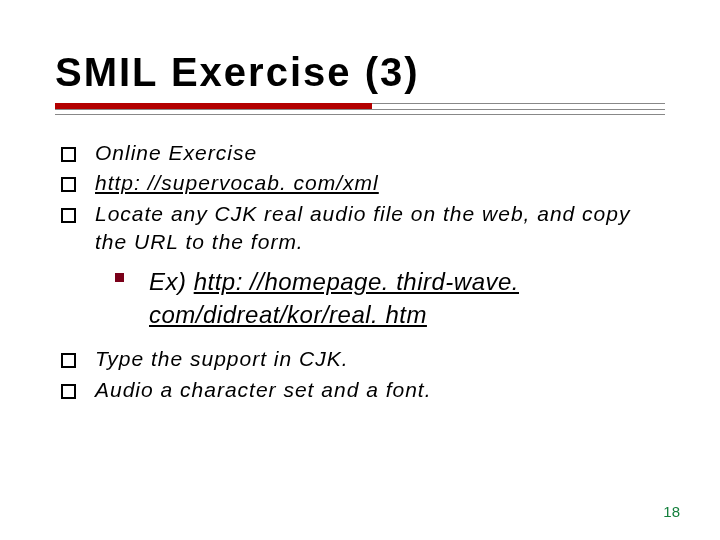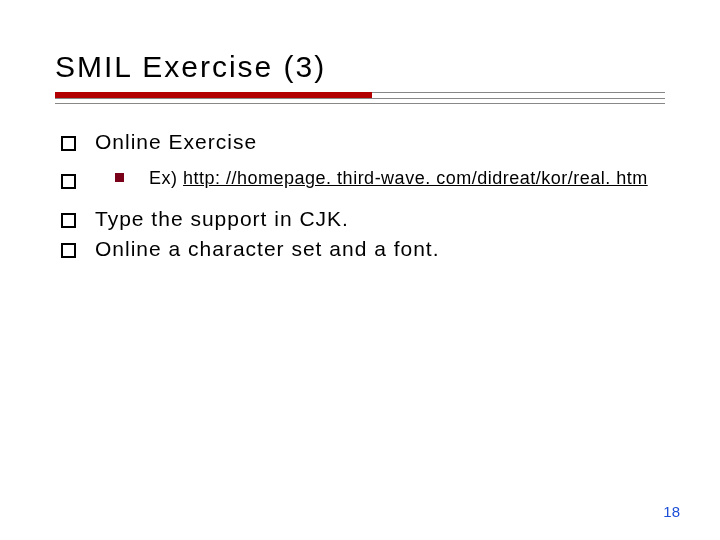--- a/index.html
+++ b/index.html
@@ -5,22 +5,22 @@
   * { box-sizing: border-box; margin: 0; padding: 0; }
   html, body { width: 720px; height: 540px; }
   body {
     background: #fff;
     font-family: "Arial", "Helvetica", sans-serif;
     color: #000;
     position: relative;
     padding: 50px 55px 40px 55px;
   }
   .title {
-    font-size: 30px;
-    font-weight: 400;
+    font-size: 40px;
+    font-weight: 700;
     letter-spacing: 2px;
     margin-bottom: 8px;
   }
   .title-rule {
     height: 18px;
     width: 100%;
     position: relative;
     margin-bottom: 18px;
   }
   .title-rule .bar-red {
@@ -41,76 +41,80 @@
   .title-rule .l2 { top: 6px; }
   .title-rule .l3 { top: 11px; }
 
   .content {
     font-size: 21px;
     line-height: 1.35;
     letter-spacing: 1px;
   }
 
   ul.lvl1 { list-style: none; padding-left: 6px; }
-  ul.lvl1 > li { position: relative; padding-left: 34px; margin-bottom: 2px; }
+  ul.lvl1 > li { position: relative; padding-left: 34px; margin-bottom: 2px; font-style: italic; }
   ul.lvl1 > li::before {
     content: "";
     position: absolute;
     left: 0; top: 8px;
     width: 11px; height: 11px;
     border: 2px solid #000;
     background: transparent;
   }
 
   ul.lvl2 { list-style: none; padding-left: 20px; margin-top: 10px; margin-bottom: 14px; }
-  ul.lvl2 > li { position: relative; padding-left: 34px; font-size: 18px; letter-spacing: 0.5px; line-height: 1.35; }
+  ul.lvl2 > li { position: relative; padding-left: 34px; font-size: 24px; letter-spacing: 0.5px; line-height: 1.35; }
   ul.lvl2 > li::before {
     content: "";
     position: absolute;
     left: 0; top: 7px;
     width: 9px; height: 9px;
     background: #7a0019;
   }
 
   .link { text-decoration: underline; }
 
   .page-num {
     position: absolute;
     right: 40px;
     bottom: 20px;
     font-size: 15px;
-    color: #1d4ed8;
+    color: #15803d;
   }
 </style>
 </head>
 <body>
 
 <div class="title">SMIL Exercise (3)</div>
 
 <div class="title-rule">
   <div class="bar-line l1"></div>
   <div class="bar-red"></div>
   <div class="bar-line l2"></div>
   <div class="bar-line l3"></div>
 </div>
 
 <div class="content">
   <ul class="lvl1">
     <li>
       <span>Online Exercise</span>
     </li>
     <li>
+      <span class="link">http: //supervocab. com/xml</span>
+    </li>
+    <li>
+      <span>Locate any CJK real audio file on the web, and copy the URL to the form.</span>
       <ul class="lvl2">
         <li>
           <span>Ex) </span><span class="link">http: //homepage. third-wave. com/didreat/kor/real. htm</span>
         </li>
       </ul>
     </li>
     <li>
       <span>Type the support in CJK.</span>
     </li>
     <li>
-      <span>Online a character set and a font.</span>
+      <span>Audio a character set and a font.</span>
     </li>
   </ul>
 </div>
 
 <div class="page-num">18</div>
 
 </body></html>

